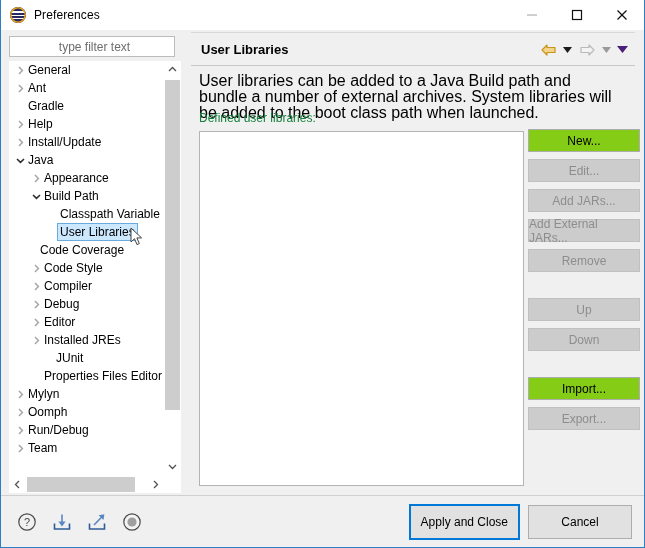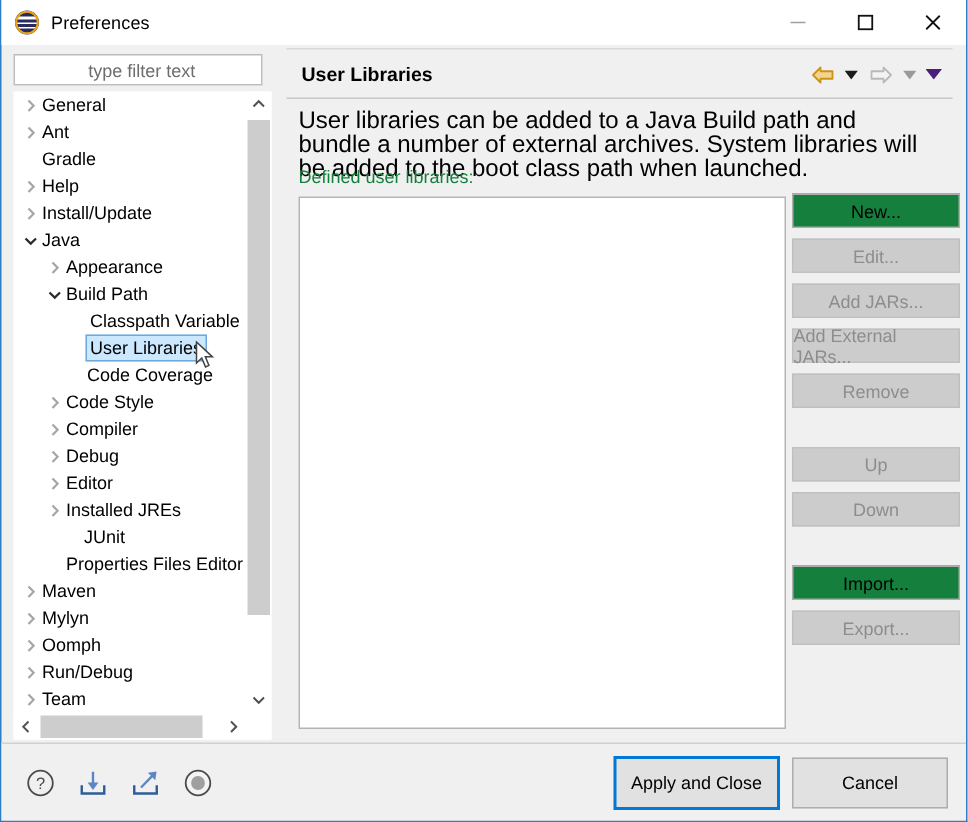--- a/index.html
+++ b/index.html
@@ -277,21 +277,21 @@
     align-items: center;
     justify-content: center;
     padding: 0;
   }
   .btn.disabled {
     color: #8d8d8d;
     background: #cccccc;
     border-color: #c0c0c0;
   }
   .btn.enabled {
-    background: #15803d;
+    background: #84cc16;
     border: 1px solid #adadad;
     color: #000;
   }
   .btn.gap-above { margin-top: 26px; }
 
   
   .bottom-bar {
     position: absolute;
     left: 0; bottom: 0;
     width: 643px;
@@ -460,21 +460,21 @@
           <span class="tree-label">Classpath Variable</span>
         </div>
         <div class="tree-row selected" style="padding-left: 38px;">
           <span class="tree-arrow none">
             <svg width="7" height="9" viewBox="0 0 7 9">
               <polyline points="2,1 5.4,4.5 2,8" fill="none" stroke="#a6a6a6" stroke-width="1.5"></polyline>
             </svg>
           </span>
           <span class="tree-label">User Libraries</span>
         </div>
-        <div class="tree-row" style="padding-left: 36px;">
+        <div class="tree-row" style="padding-left: 18px;">
           <span class="tree-arrow none">
             <svg width="7" height="9" viewBox="0 0 7 9">
               <polyline points="2,1 5.4,4.5 2,8" fill="none" stroke="#a6a6a6" stroke-width="1.5"></polyline>
             </svg>
           </span>
           <span class="tree-label">Code Coverage</span>
         </div>
         <div class="tree-row" style="padding-left: 22px;">
           <span class="tree-arrow">
             <svg width="7" height="9" viewBox="0 0 7 9">
@@ -523,28 +523,20 @@
           </span>
           <span class="tree-label">JUnit</span>
         </div>
         <div class="tree-row" style="padding-left: 22px;">
           <span class="tree-arrow none">
             <svg width="7" height="9" viewBox="0 0 7 9">
               <polyline points="2,1 5.4,4.5 2,8" fill="none" stroke="#a6a6a6" stroke-width="1.5"></polyline>
             </svg>
           </span>
           <span class="tree-label">Properties Files Editor</span>
-        </div>
-        <div class="tree-row" style="padding-left: 6px;">
-          <span class="tree-arrow">
-            <svg width="7" height="9" viewBox="0 0 7 9">
-              <polyline points="2,1 5.4,4.5 2,8" fill="none" stroke="#a6a6a6" stroke-width="1.5"></polyline>
-            </svg>
-          </span>
-          <span class="tree-label">Maven</span>
         </div>
         <div class="tree-row" style="padding-left: 6px;">
           <span class="tree-arrow">
             <svg width="7" height="9" viewBox="0 0 7 9">
               <polyline points="2,1 5.4,4.5 2,8" fill="none" stroke="#a6a6a6" stroke-width="1.5"></polyline>
             </svg>
           </span>
           <span class="tree-label">Mylyn</span>
         </div>
         <div class="tree-row" style="padding-left: 6px;">

